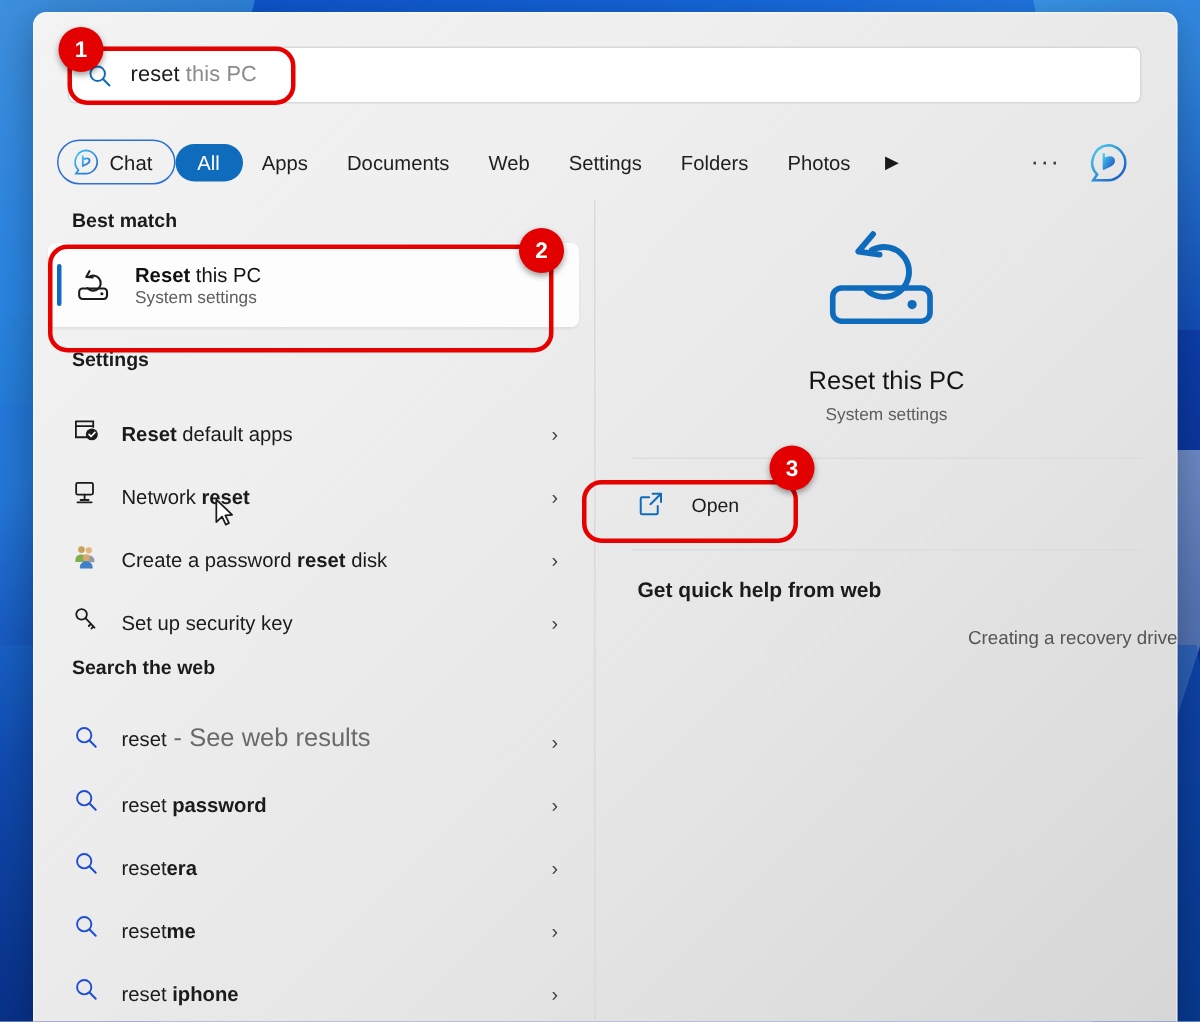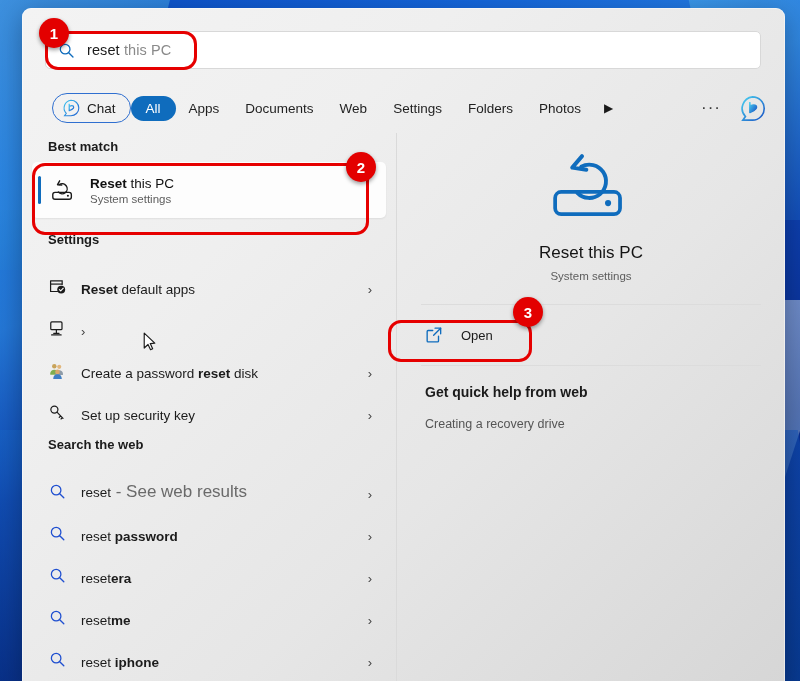--- a/index.html
+++ b/index.html
@@ -30,21 +30,21 @@
   }
 
   
   #searchbar { position:absolute; left:23px; top:23px; width:716px; height:38px;
     background:#fff; border:1px solid #d8d8d8; border-radius:5px; display:flex; align-items:center; padding:0 12px; }
   #searchbar .mag { width:17px; height:17px; flex:none; margin-right:12px; }
   .qtext { font-size:14.5px; color:#1b1b1b; letter-spacing:.1px; }
   .qtext .ghost { color:#8a8a8a; }
 
   
-  #tabs { position:absolute; left:30px; top:80px; width:716px; height:40px; display:flex; align-items:center; }
+  #tabs { position:absolute; left:16px; top:80px; width:716px; height:40px; display:flex; align-items:center; }
   .chat-pill { display:flex; align-items:center; gap:7px; height:30px; padding:0 14px 0 9px;
     border:1.4px solid #2f6fd0; border-radius:16px; background:transparent; cursor:pointer; }
   .chat-pill .lbl { font-size:13.5px; color:#1b1b1b; }
   .tab { font-size:13.5px; color:#1f1f1f; padding:5px 13px; border-radius:15px; cursor:pointer; white-space:nowrap; }
   .tab.active { background:#0f6cbd; color:#fff; font-weight:400; padding:5px 15px; }
   #tabs .spacer { flex:1; }
   .tab-arrow { font-size:12px; color:#191919; padding:0 10px; cursor:pointer; }
   .tab-dots { font-size:17px; color:#3a3a3a; padding:0 10px; letter-spacing:1px; cursor:pointer; line-height:10px; }
 
   
@@ -77,21 +77,21 @@
   #preview { text-align:center; padding-top:18px; }
   #preview .bigicon { margin:0 auto 18px; width:86px; height:70px; }
   #preview .title { font-size:17px; color:#141414; }
   #preview .sub { font-size:11.5px; color:#5d5d5d; margin-top:7px; }
   #rightdiv { height:1px; background:#dcdcdc; margin:22px 24px 0; }
   #openrow { display:flex; align-items:center; height:40px; margin:10px 16px 0; padding-left:12px; cursor:pointer; border-radius:4px; }
   #openrow .ico { width:18px; height:18px; margin-right:18px; }
   #openrow .lbl { font-size:13px; color:#1b1b1b; }
   #rightdiv2 { height:1px; background:#dcdcdc; margin:10px 24px 0; }
   .qh-head { font-size:14px; font-weight:bold; color:#1b1b1b; padding:18px 0 0 28px; }
-  .qh-item { font-size:12.5px; color:#555; padding:17px 0 0 28px; cursor:pointer; }
+  .qh-item { font-size:12.5px; color:#555; padding:17px 0 0 28px; cursor:pointer;text-align:right; }
 
   
   #cursor { position:absolute; left:121px; top:199px; width:13px; height:19px; pointer-events:none; }
 
   
   #anno { position:absolute; inset:0; pointer-events:none; }
   .box { position:absolute; border:3px solid #e60000; border-radius:13px; }
   .badge { position:absolute; width:30px; height:30px; border-radius:50%; background:#e30000;
     color:#fff; font-size:15px; font-weight:bold; display:flex; align-items:center; justify-content:center;
     box-shadow:0 2px 4px rgba(0,0,0,.4); }
@@ -188,20 +188,21 @@
       </div>
 
       <div class="row">
         <span class="ico">
           <svg viewBox="0 0 22 22" width="19" height="19">
             <rect x="3.2" y="3.4" width="13" height="9" rx="1.2" fill="none" stroke="#1b1b1b" stroke-width="1.4"></rect>
             <path d="M9.7 12.4v4.2M4.2 18.4h11" fill="none" stroke="#1b1b1b" stroke-width="1.4" stroke-linecap="round"></path>
             <path d="M6.6 16.6h6.2" stroke="#1b1b1b" stroke-width="1.4" stroke-linecap="round"></path>
           </svg>
         </span>
+        <span class="txt"><span>Network </span><b>reset</b></span>
         <span class="chev">›</span>
       </div>
 
       <div class="row">
         <span class="ico">
           <svg viewBox="0 0 22 22" width="19" height="19">
             <circle cx="7.3" cy="6.2" r="2.6" fill="#c8a35a"></circle>
             <path d="M2.6 14.4c0-2.7 2.1-4.3 4.7-4.3s4.7 1.6 4.7 4.3v1.4H2.6Z" fill="#7fae4f"></path>
             <circle cx="13" cy="6.8" r="2.4" fill="#e2b77c"></circle>
             <path d="M8.7 14.8c0-2.5 1.9-4 4.3-4s4.3 1.5 4.3 4v1.3H8.7Z" fill="#8e9ba8"></path>

